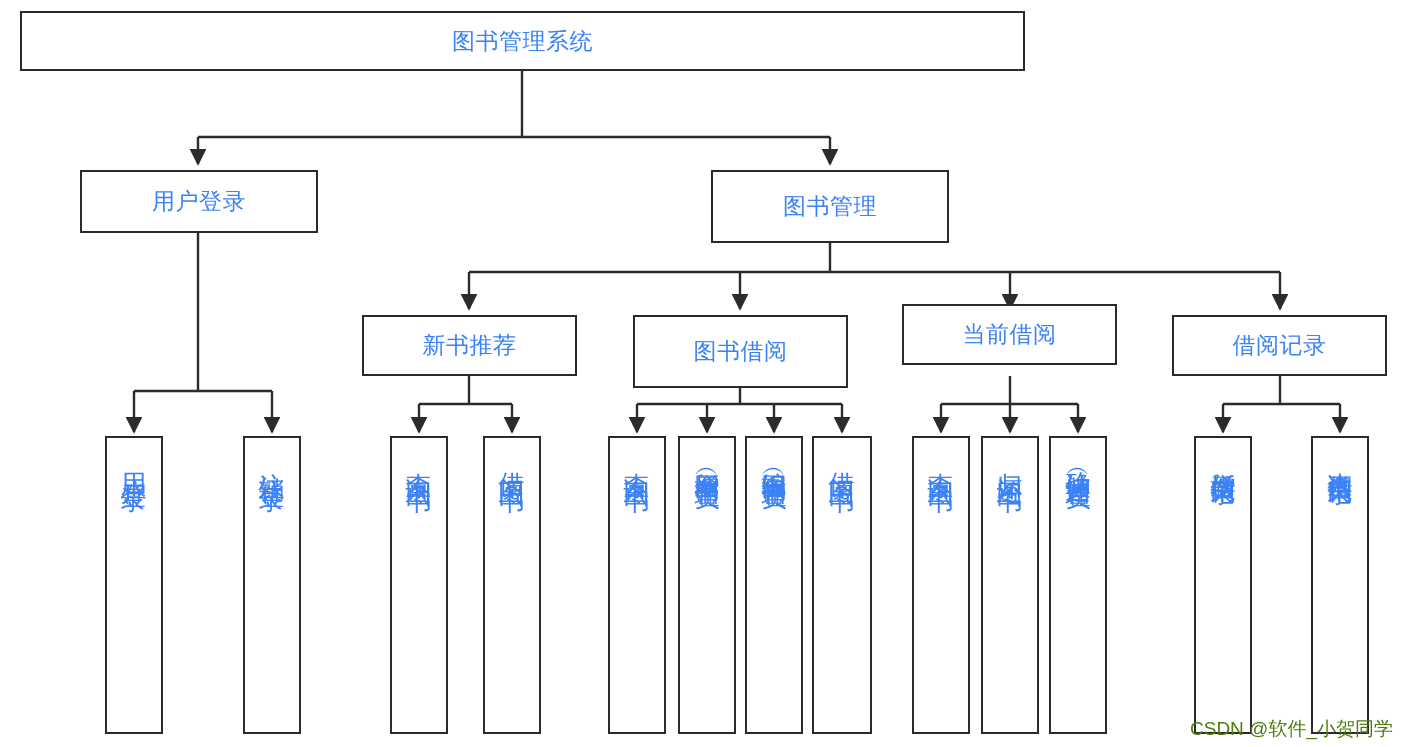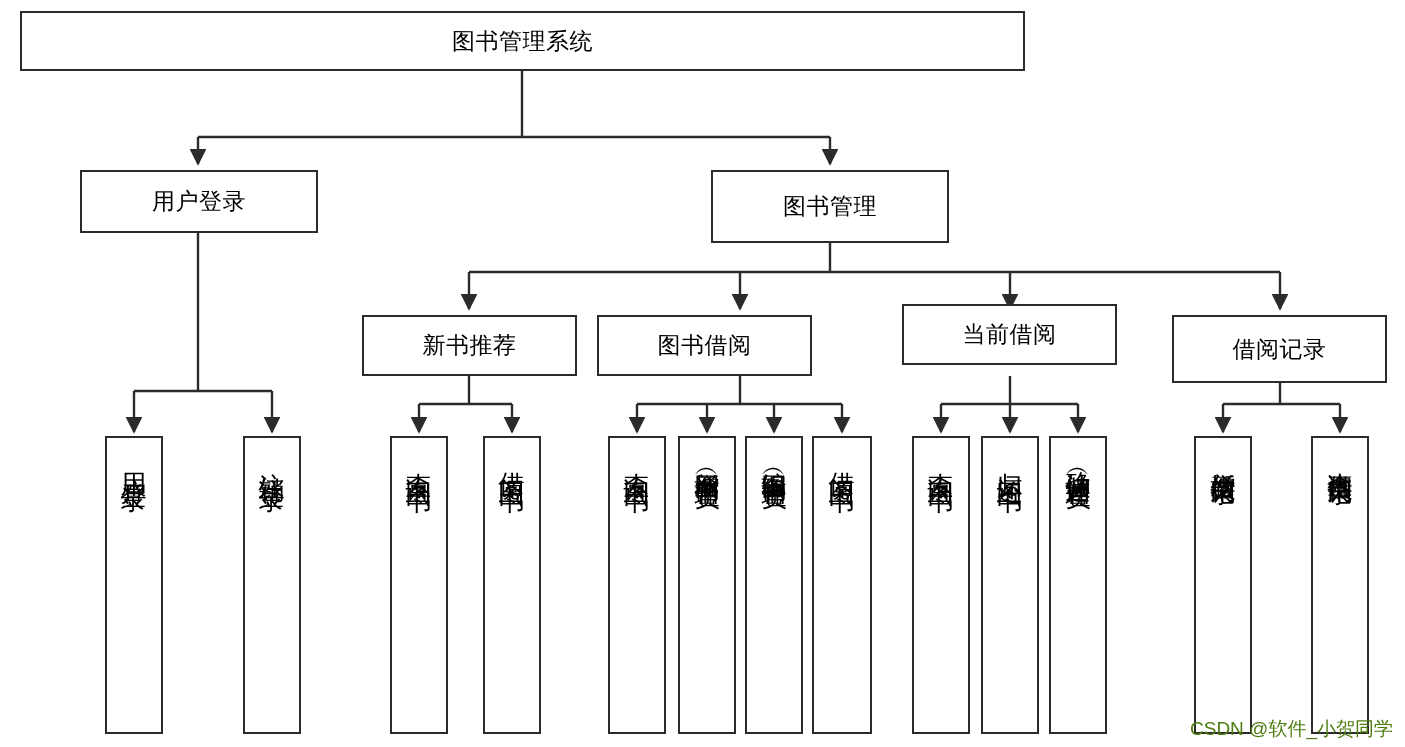--- a/index.html
+++ b/index.html
@@ -30,21 +30,21 @@
     position: absolute;
     box-sizing: border-box;
     background: #ffffff;
     border: 2px solid #2b2b2b;
     display: flex;
     align-items: center;
     justify-content: center;
     z-index: 2;
   }
   .node-label {
-    color: #000000;
+    color: #3b82f6;
     letter-spacing: 0.5px;
     white-space: nowrap;
     line-height: 1.15;
   }
   
   .node.h .node-label {
     font-size: 23px;
   }
   .node.root .node-label {
     font-size: 23px;
@@ -141,27 +141,27 @@
   <div class="node h" style="left:80px; top:170px; width:238px; height:63px;">
     <span class="node-label">用户登录</span>
   </div>
   <div class="node h" style="left:711px; top:170px; width:238px; height:73px;">
     <span class="node-label">图书管理</span>
   </div>
 
   <div class="node h" style="left:362px; top:315px; width:215px; height:61px;">
     <span class="node-label">新书推荐</span>
   </div>
-  <div class="node h" style="left:597px; top:315px; width:215px; height:61px;">
+  <div class="node h" style="left:633px; top:315px; width:215px; height:73px;">
     <span class="node-label">图书借阅</span>
   </div>
   <div class="node h" style="left:902px; top:304px; width:215px; height:61px;">
     <span class="node-label">当前借阅</span>
   </div>
-  <div class="node h" style="left:1172px; top:315px; width:215px; height:68px;">
+  <div class="node h" style="left:1172px; top:315px; width:215px; height:61px;">
     <span class="node-label">借阅记录</span>
   </div>
 
   <div class="node v" style="left:105px; top:436px; width:58px; height:298px;">
     <span class="node-label">用户登录</span>
   </div>
   <div class="node v" style="left:243px; top:436px; width:58px; height:298px;">
     <span class="node-label">注销登录</span>
   </div>
 

